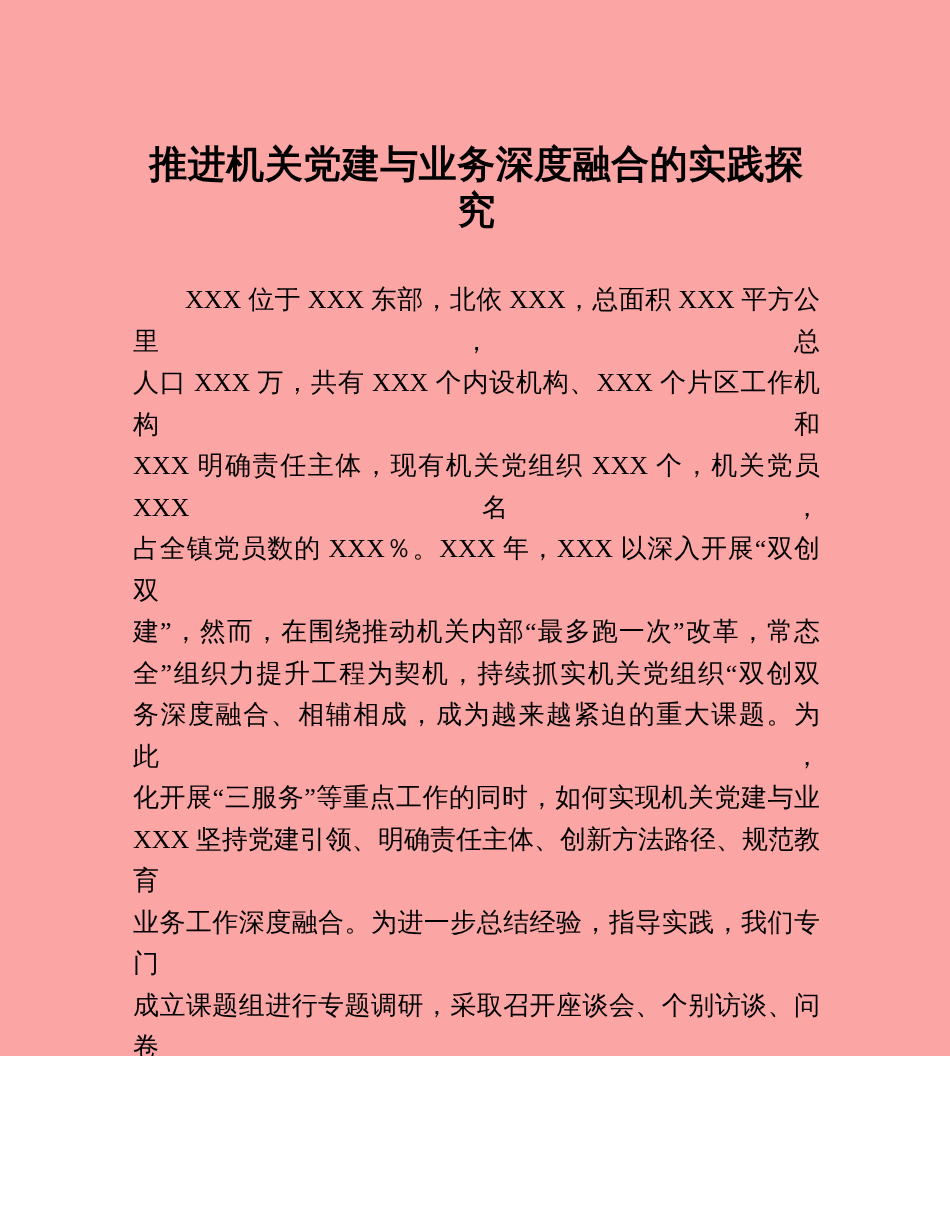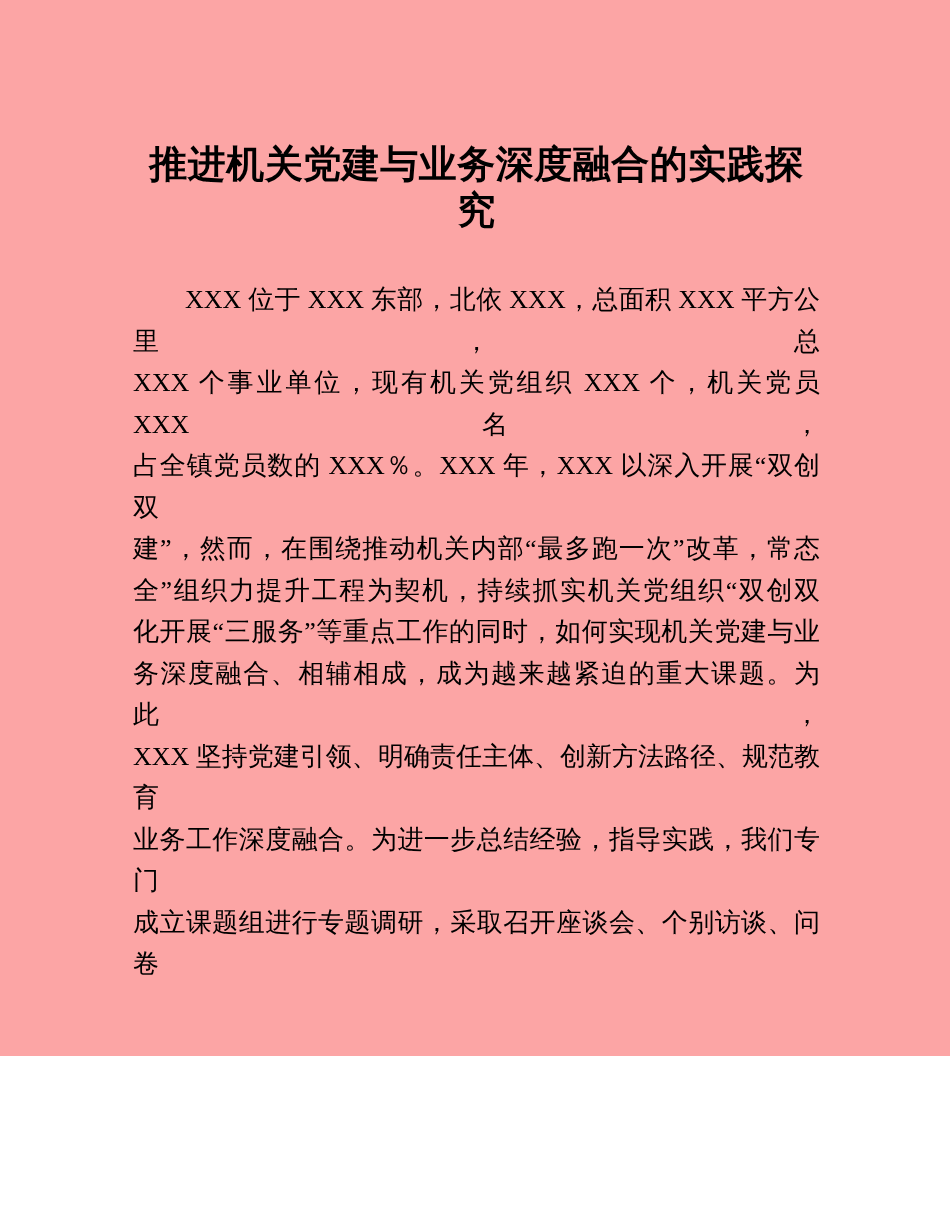--- a/index.html
+++ b/index.html
@@ -43,25 +43,26 @@
 </style>
 </head>
 <body style="background: rgb(255, 255, 255); color: rgb(0, 0, 0);">
 
 <div class="page">
   <div class="content">
     <h1 class="doc-title">推进机关党建与业务深度融合的实践探究</h1>
 
     <div class="paragraph">
         <div class="para-line first">XXX 位于 XXX 东部，北依 XXX，总面积 XXX 平方公里，总</div>
-        <div class="para-line">XXX 个事业单位，现有机关党组织 XXX 个，机关党员 XXX 名，</div>
+        <div class="para-line">人口 XXX 万，共有 XXX 个内设机构、XXX 个片区工作机构和</div>
+        <div class="para-line">XXX 明确责任主体，现有机关党组织 XXX 个，机关党员 XXX 名，</div>
         <div class="para-line">占全镇党员数的 XXX％。XXX 年，XXX 以深入开展“双创双</div>
         <div class="para-line">建”，然而，在围绕推动机关内部“最多跑一次”改革，常态</div>
         <div class="para-line">全”组织力提升工程为契机，持续抓实机关党组织“双创双</div>
+        <div class="para-line">务深度融合、相辅相成，成为越来越紧迫的重大课题。为此，</div>
         <div class="para-line">化开展“三服务”等重点工作的同时，如何实现机关党建与业</div>
-        <div class="para-line">务深度融合、相辅相成，成为越来越紧迫的重大课题。为此，</div>
         <div class="para-line">XXX 坚持党建引领、明确责任主体、创新方法路径、规范教育</div>
         <div class="para-line">业务工作深度融合。为进一步总结经验，指导实践，我们专门</div>
         <div class="para-line">成立课题组进行专题调研，采取召开座谈会、个别访谈、问卷</div>
       </div>
 
   </div>
 </div>
 
 </body></html>

